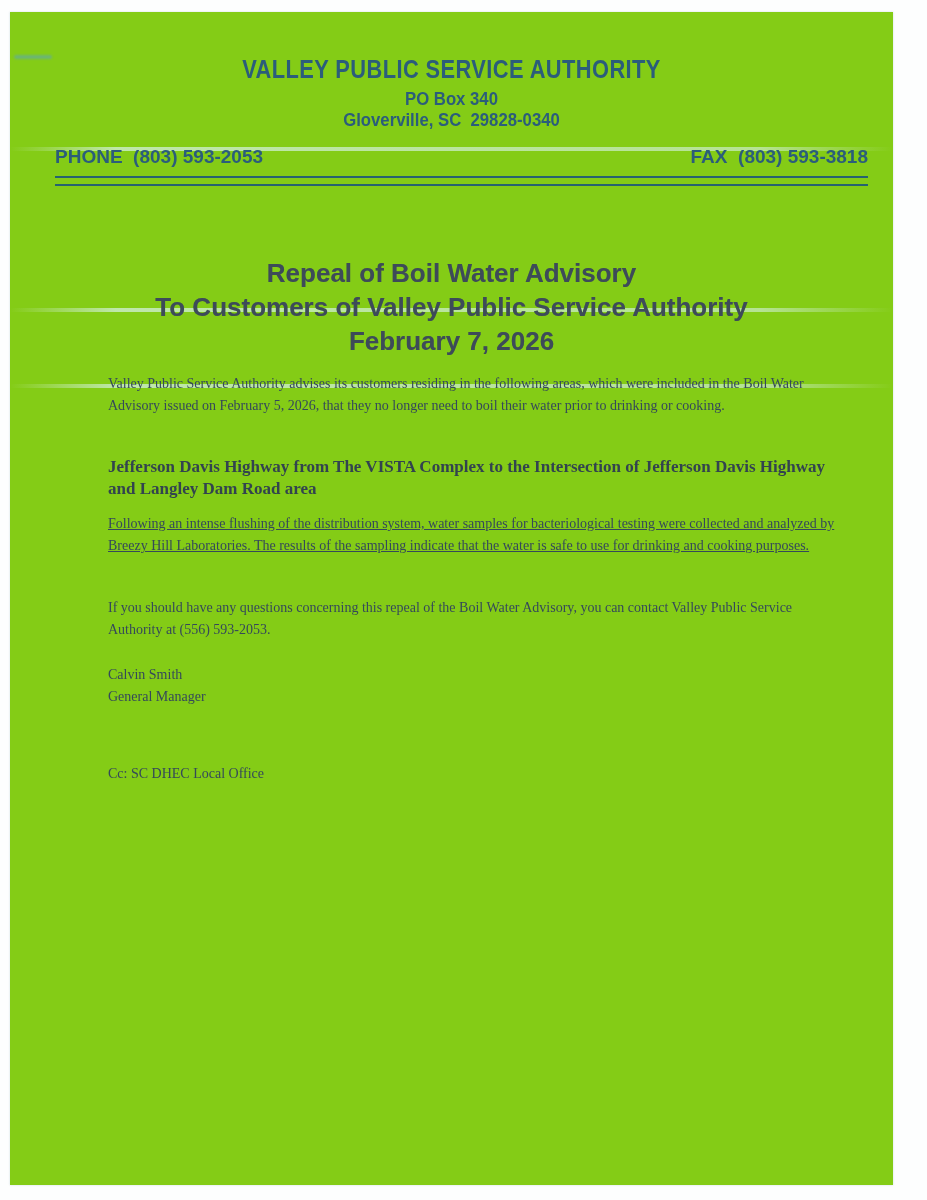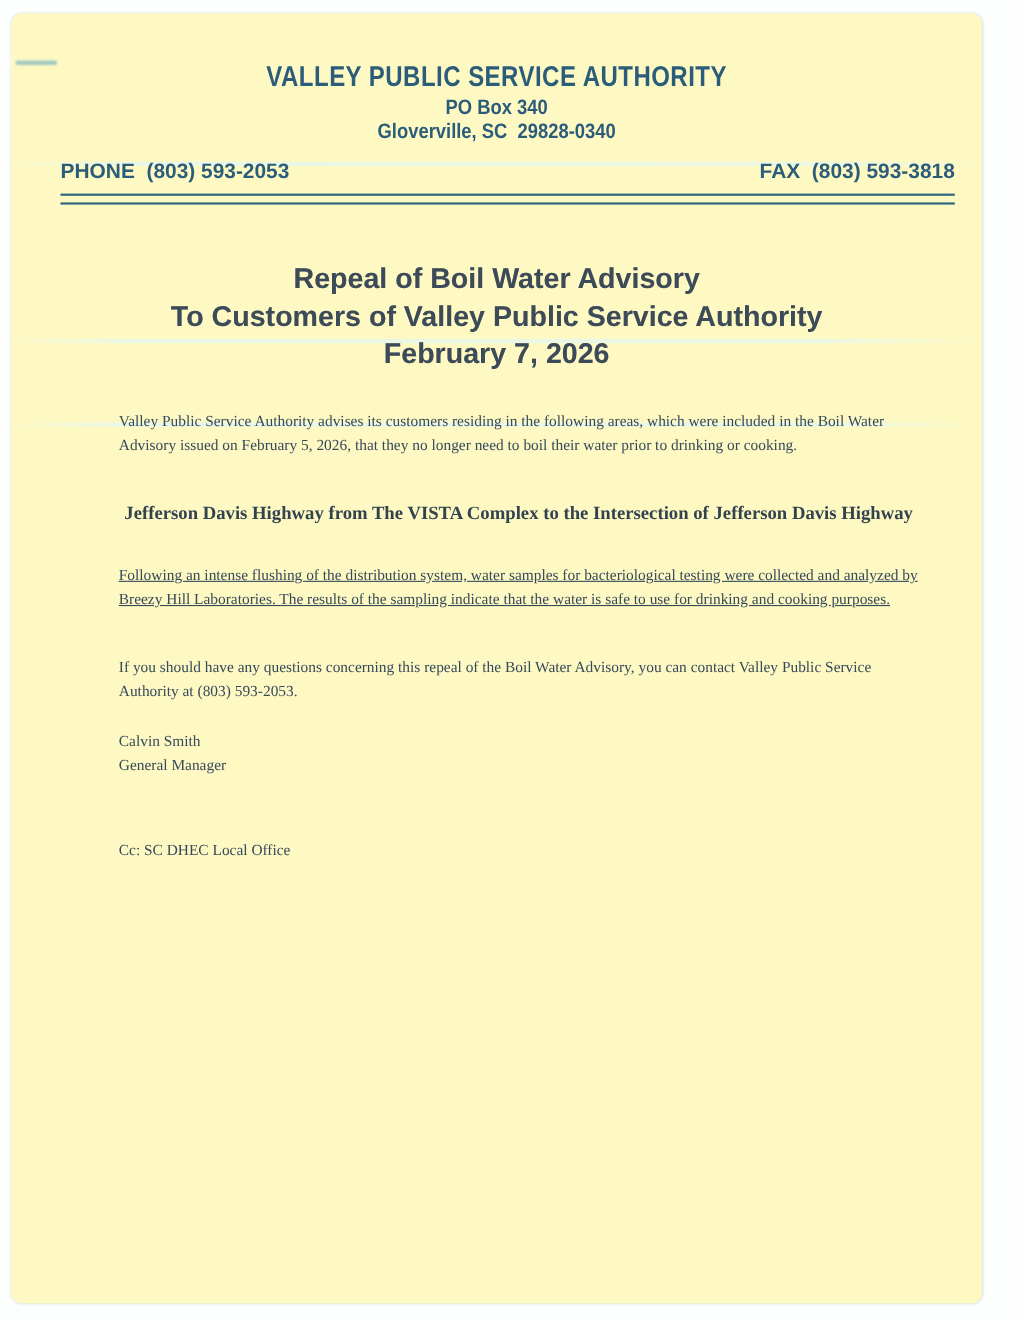--- a/index.html
+++ b/index.html
@@ -6,23 +6,22 @@
   #page{
     position:relative;
     width:927px;height:1200px;
     background:#fdfefe;
     overflow:hidden;
     font-family:"Liberation Sans",sans-serif;
   }
   
   #paper{
     position:absolute;left:10px;top:12px;width:883px;height:1173px;
-    background:#fef9c3;
+    background:#84cc16;
     box-shadow:0 0 2px rgba(120,160,170,.35);
-    border-radius:10px;
   }
   
   .streak{
     position:absolute;left:0;right:0;height:4px;
     background:linear-gradient(to right, rgba(222,246,250,.0), rgba(222,246,250,.65) 12%, rgba(222,246,250,.55) 85%, rgba(222,246,250,.0));
     pointer-events:none;
   }
   .smudge{
     position:absolute;left:4px;top:43px;width:38px;height:4px;
     background:#57a3c2;border-radius:3px;opacity:.55;filter:blur(1px);
@@ -42,33 +41,33 @@
   }
   .contact-row span{white-space:pre-wrap;}
   .rule{
     position:absolute;left:45px;right:25px;height:2px;
     background:#1e5a78;opacity:.92;
   }
   .rule-1{top:164px;}
   .rule-2{top:172px;}
   
   .doc-title{
-    position:absolute;left:0;right:0;top:224px;text-align:center;
+    position:absolute;left:0;right:0;top:244px;text-align:center;
     color:#3d4b59;font-weight:700;font-size:26px;line-height:34px;
     text-shadow:0 0 .5px rgba(61,75,89,.4);
   }
   
   .bodytext{
     position:absolute;left:98px;width:727px;
     font-family:"Liberation Serif",serif;
     color:#35495a;font-size:14px;line-height:22px;
   }
   .p1{top:361px;}
   .area-heading{
-    top:444px;text-align:center;font-weight:700;font-size:17px;color:#32434f;
+    top:444px;text-align:left;font-weight:700;font-size:17px;color:#32434f;
   }
   .p2{top:501px;text-decoration:underline;}
   .p3{top:585px;}
   .signature{top:652px;}
   .cc{top:751px;}
 </style>
 </head>
 <body>
 
 <div id="page">
@@ -93,24 +92,25 @@
     <div class="doc-title">
       <div>Repeal of Boil Water Advisory</div>
       <div>To Customers of Valley Public Service Authority</div>
       <div>February 7, 2026</div>
     </div>
 
     <div class="bodytext p1">Valley Public Service Authority advises its customers residing in the following areas, which were included in the Boil Water Advisory issued on February 5, 2026, that they no longer need to boil their water prior to drinking or cooking.</div>
 
     <div class="bodytext area-heading">
       <div>Jefferson Davis Highway from The VISTA Complex to the Intersection of Jefferson Davis Highway</div>
+      <div>and Langley Dam Road area</div>
     </div>
 
     <div class="bodytext p2">Following an intense flushing of the distribution system, water samples for bacteriological testing were collected and analyzed by Breezy Hill Laboratories. The results of the sampling indicate that the water is safe to use for drinking and cooking purposes.</div>
-    <div class="bodytext p3">If you should have any questions concerning this repeal of the Boil Water Advisory, you can contact Valley Public Service Authority at (803) 593-2053.</div>
+    <div class="bodytext p3">If you should have any questions concerning this repeal of the Boil Water Advisory, you can contact Valley Public Service Authority at (556) 593-2053.</div>
 
     <div class="bodytext signature">
       <div>Calvin Smith</div>
       <div>General Manager</div>
     </div>
 
     <div class="bodytext cc">Cc: SC DHEC Local Office</div>
 
   </div>
 </div>

